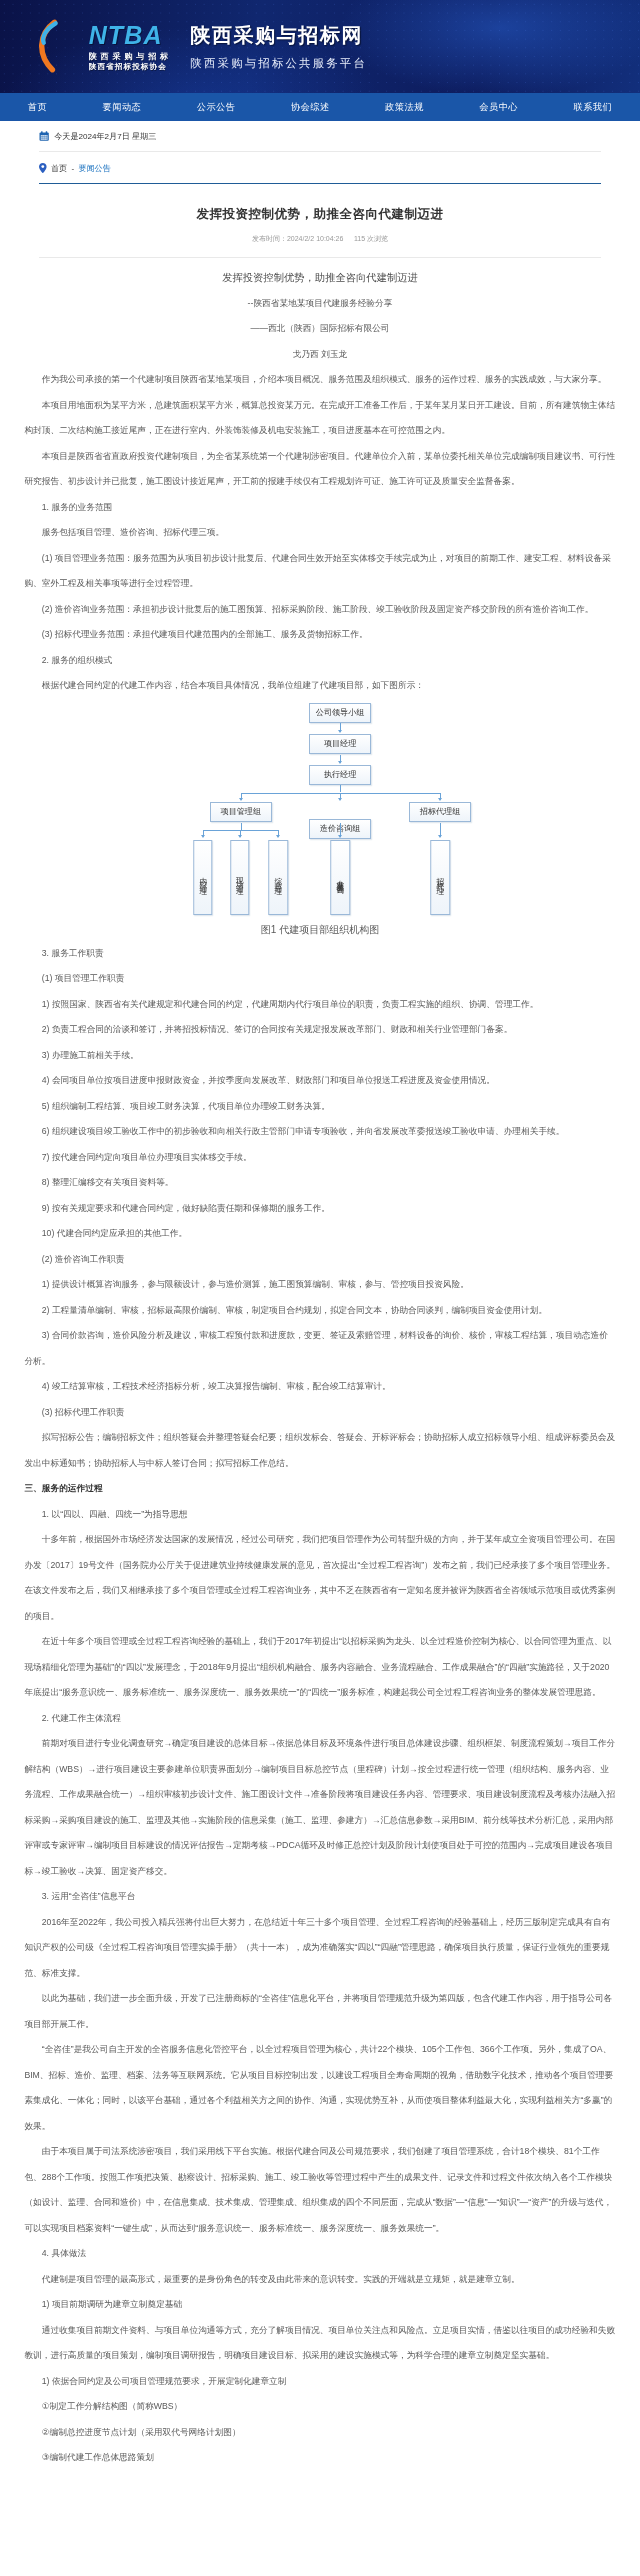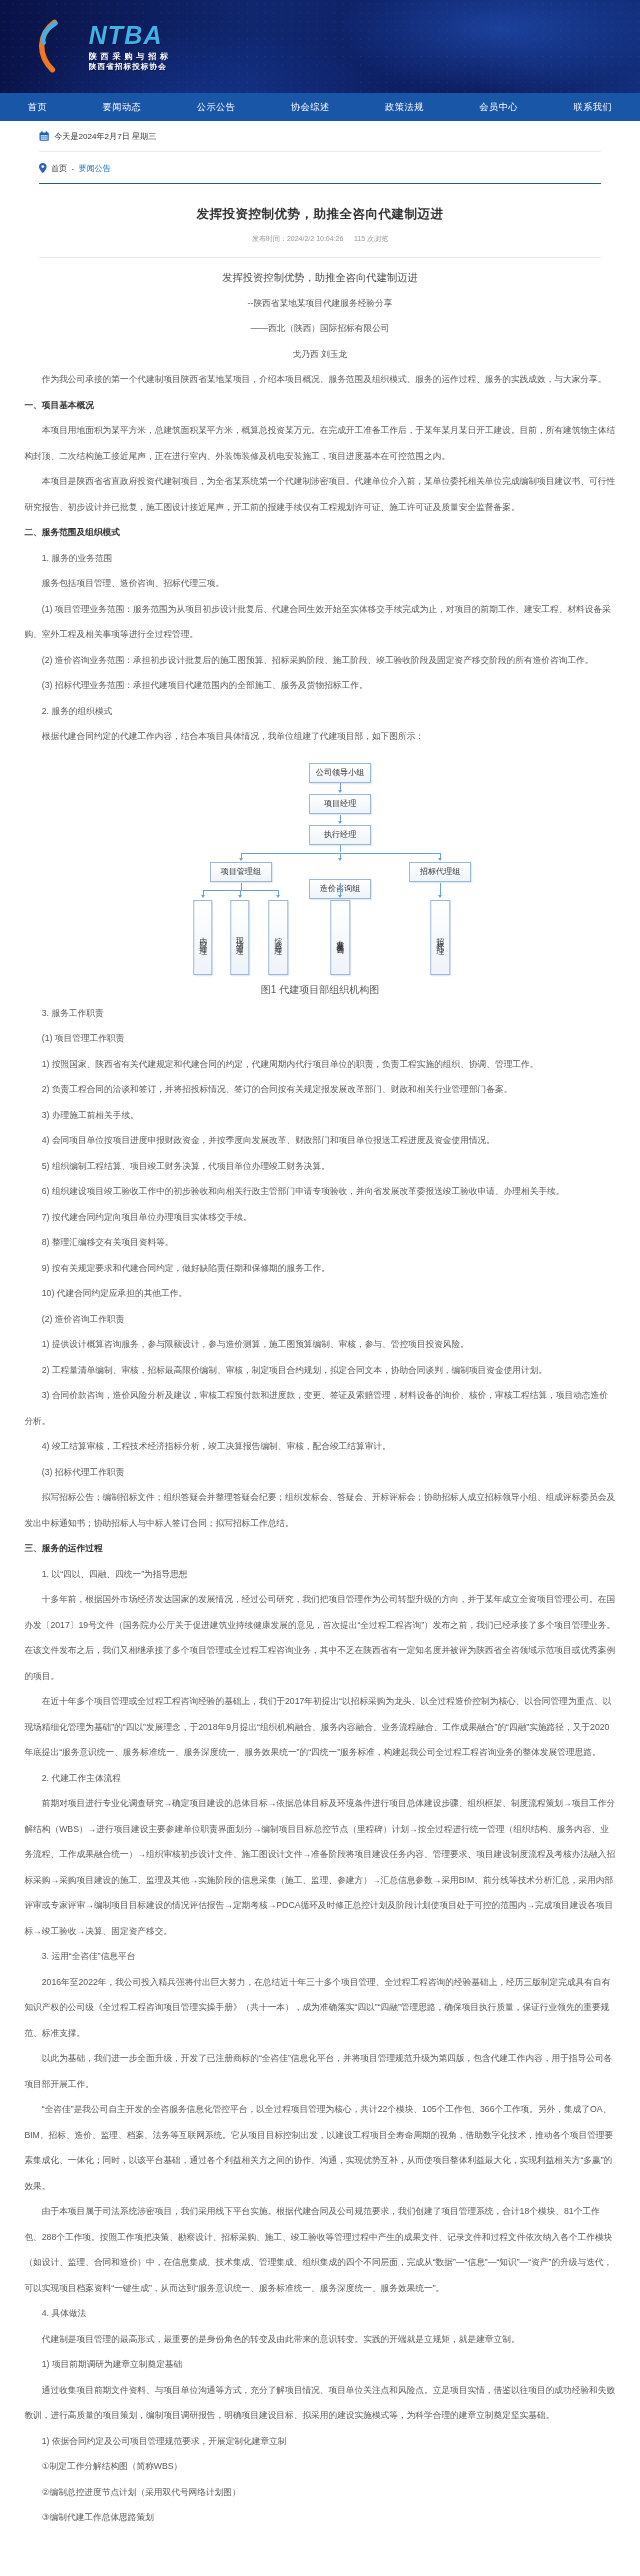--- a/index.html
+++ b/index.html
@@ -50,21 +50,21 @@
   .meta-rule{ border-bottom:0.5px solid #e9e9e9; margin:13px 39px 0; }
 
   
   .article{ padding:7.6px 24.4px 38px; font-size:8.7px; line-height:25.5px; color:#595959; }
   .article p{ margin:0; text-indent:2em; }
   .article p.sec{ font-weight:bold; color:#333; text-indent:0; }
   .article p.center{ text-align:center; text-indent:0; }
   .article p.ctitle{ text-align:center; text-indent:0; font-size:10.3px; color:#4d4d4d; }
 
   
-  .chart{ position:relative; height:216px; margin-top:13px; }
+  .chart{ position:relative; height:216px; margin-top:4px; }
   .cbox{
     position:absolute; transform:translateX(-50%);
     width:62px; height:20.6px; border:0.5px solid #9ab8d8;
     background:linear-gradient(#ffffff,#eef4fa);
     color:#333; font-size:8.1px; display:flex; align-items:center; justify-content:center;
     box-shadow:0.5px 0.5px 1.1px rgba(120,150,180,.25); text-indent:0;
   }
   .vbox{
     position:absolute; transform:translateX(-50%);
     width:19.5px; height:75px; border:0.5px solid #9ab8d8;
@@ -91,20 +91,24 @@
           <path d="M38 6 C 8 28, 6 66, 34 94" stroke="#f07820" stroke-width="10" fill="none" stroke-linecap="round"></path>
           <path d="M40 8 C 20 20, 14 34, 18 44" stroke="#3fb3e8" stroke-width="8" fill="none" stroke-linecap="round"></path>
         </svg>
       </span>
       <span class="logo-text">
         <span class="logo-brand">NTBA</span>
         <span class="logo-line1">陕西采购与招标</span>
         <span class="logo-line2">陕西省招标投标协会</span>
       </span>
     </div>
+    <div class="site-titles">
+      <div class="site-title">陕西采购与招标网</div>
+      <div class="site-subtitle">陕西采购与招标公共服务平台</div>
+    </div>
   </div>
 </div>
 
 <div class="nav">
   <a href="#">首页</a>
   <a href="#">要闻动态</a>
   <a href="#">公示公告</a>
   <a href="#">协会综述</a>
   <a href="#">政策法规</a>
   <a href="#">会员中心</a>
@@ -145,24 +149,22 @@
 </div>
 <div class="meta-rule"></div>
 
 <div class="article">
   <div id="intro-container">
       <p class="ctitle">发挥投资控制优势，助推全咨向代建制迈进</p>
       <p class="center">--陕西省某地某项目代建服务经验分享</p>
       <p class="center">——西北（陕西）国际招标有限公司</p>
       <p class="center">戈乃西  刘玉龙</p>
       <p class="p">作为我公司承接的第一个代建制项目陕西省某地某项目，介绍本项目概况、服务范围及组织模式、服务的运作过程、服务的实践成效，与大家分享。</p>
-      <p class="sec">一、项目基本概况</p>
       <p class="p">本项目用地面积为某平方米，总建筑面积某平方米，概算总投资某万元。在完成开工准备工作后，于某年某月某日开工建设。目前，所有建筑物主体结构封顶、二次结构施工接近尾声，正在进行室内、外装饰装修及机电安装施工，项目进度基本在可控范围之内。</p>
       <p class="p">本项目是陕西省省直政府投资代建制项目，为全省某系统第一个代建制涉密项目。代建单位介入前，某单位委托相关单位完成编制项目建议书、可行性研究报告、初步设计并已批复，施工图设计接近尾声，开工前的报建手续仅有工程规划许可证、施工许可证及质量安全监督备案。</p>
-      <p class="sec">二、服务范围及组织模式</p>
       <p class="p">1. 服务的业务范围</p>
       <p class="p">服务包括项目管理、造价咨询、招标代理三项。</p>
       <p class="p">(1) 项目管理业务范围：服务范围为从项目初步设计批复后、代建合同生效开始至实体移交手续完成为止，对项目的前期工作、建安工程、材料设备采购、室外工程及相关事项等进行全过程管理。</p>
       <p class="p">(2) 造价咨询业务范围：承担初步设计批复后的施工图预算、招标采购阶段、施工阶段、竣工验收阶段及固定资产移交阶段的所有造价咨询工作。</p>
       <p class="p">(3) 招标代理业务范围：承担代建项目代建范围内的全部施工、服务及货物招标工作。</p>
       <p class="p">2. 服务的组织模式</p>
       <p class="p">根据代建合同约定的代建工作内容，结合本项目具体情况，我单位组建了代建项目部，如下图所示：</p>
     </div>
 
   <div class="chart">

